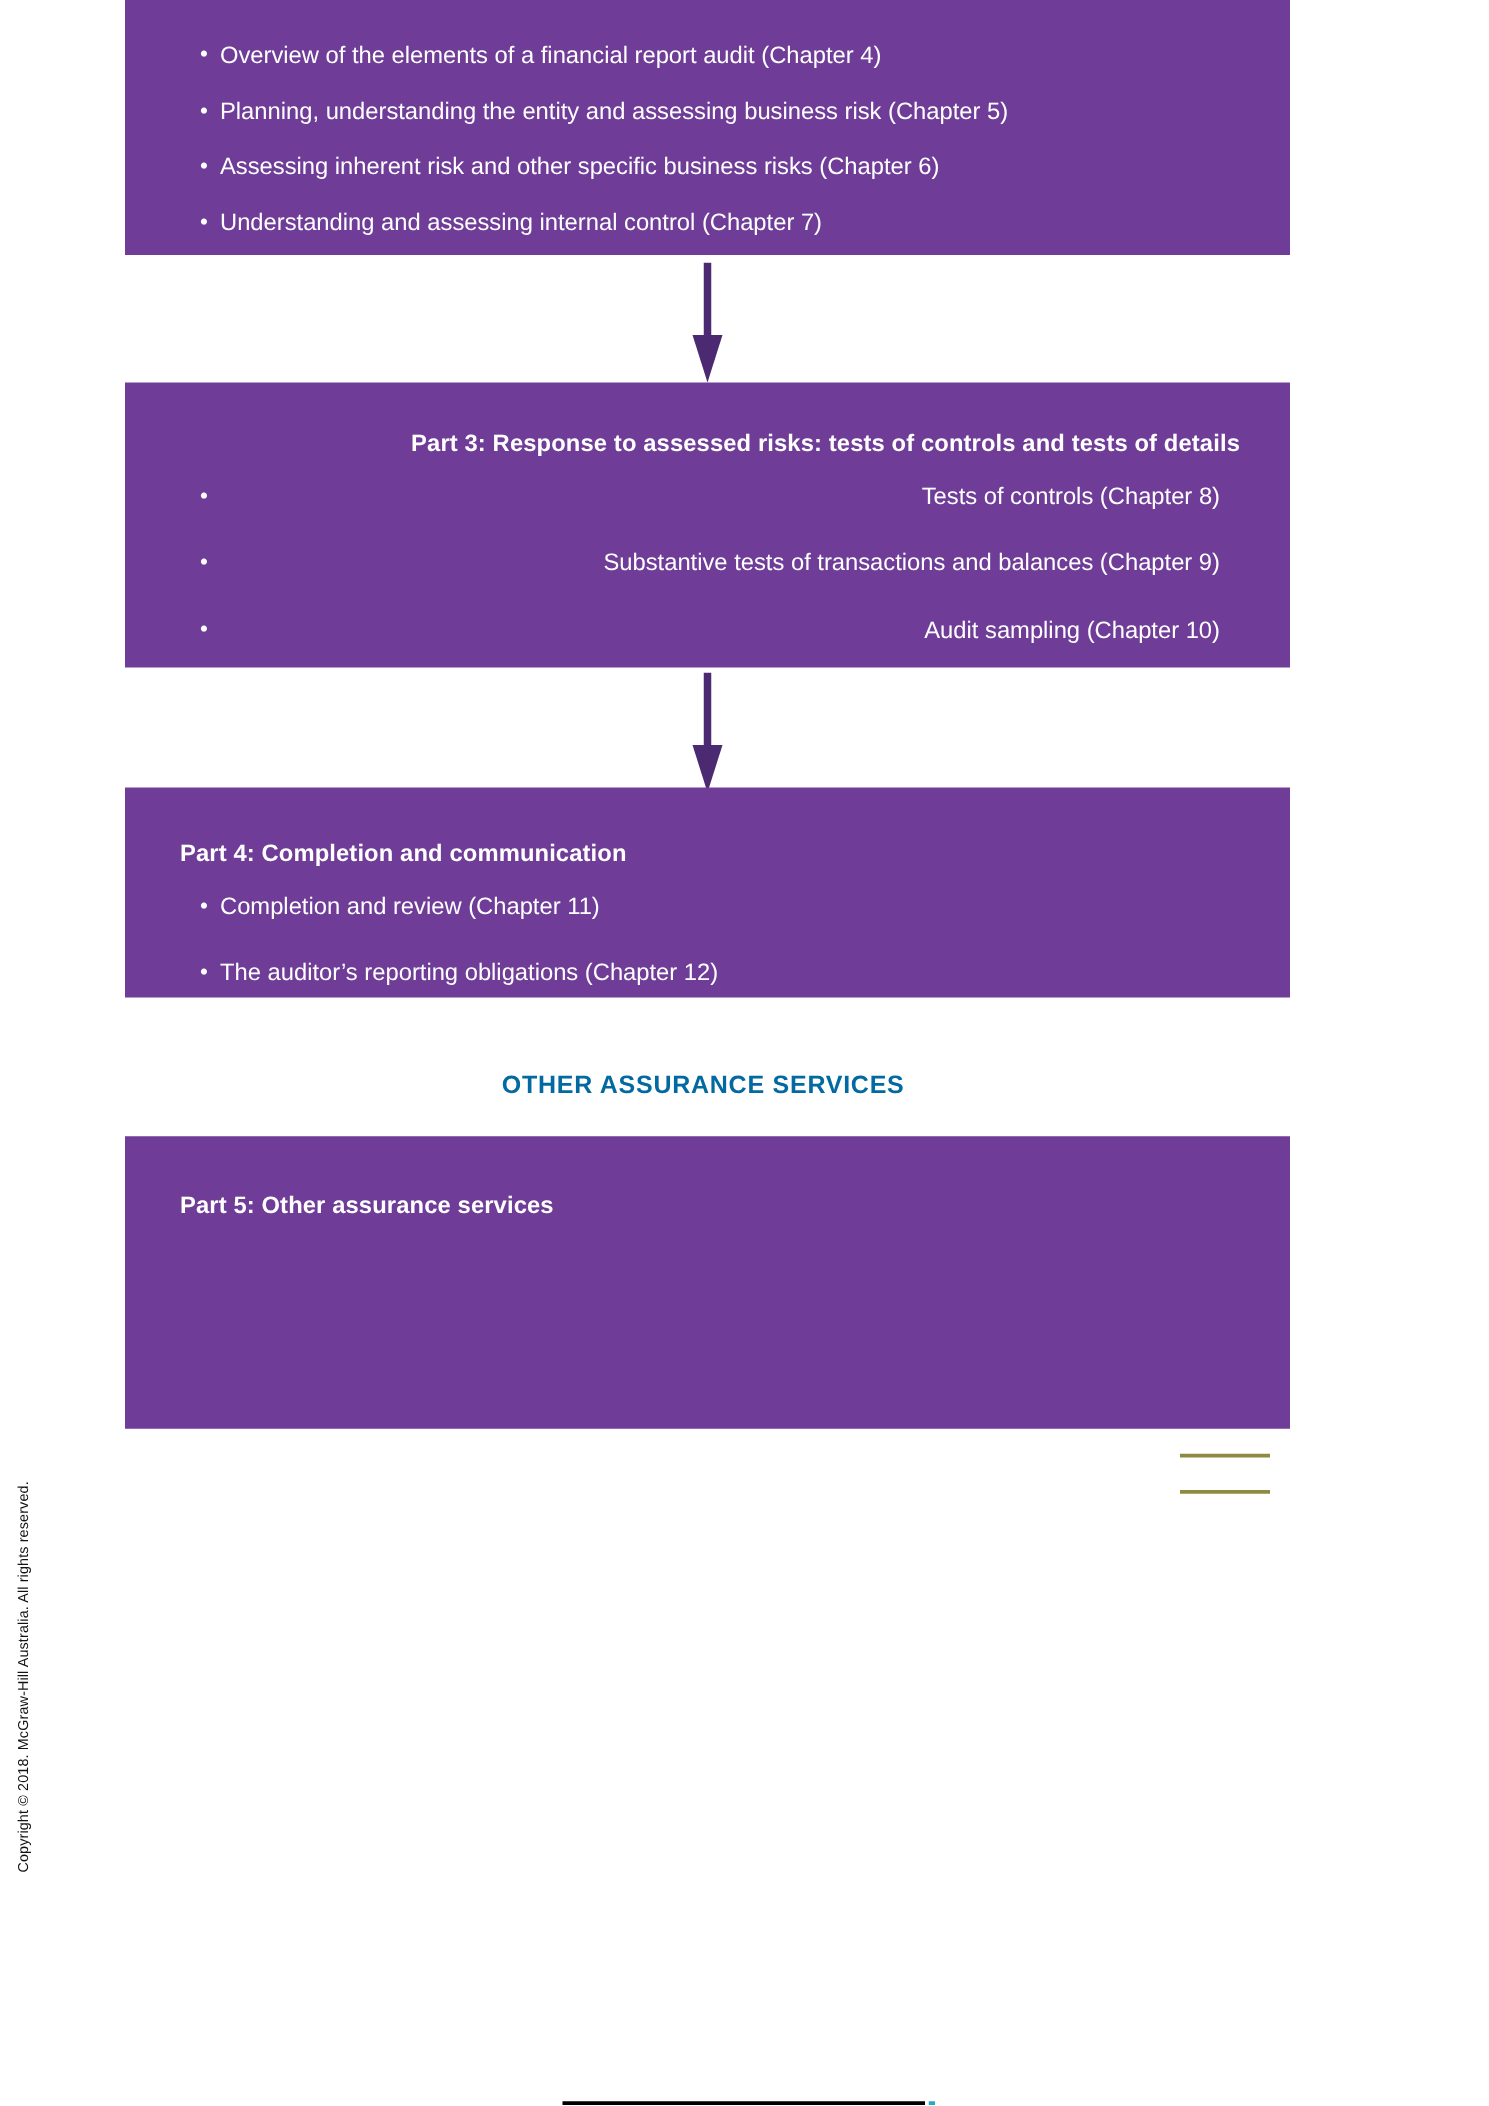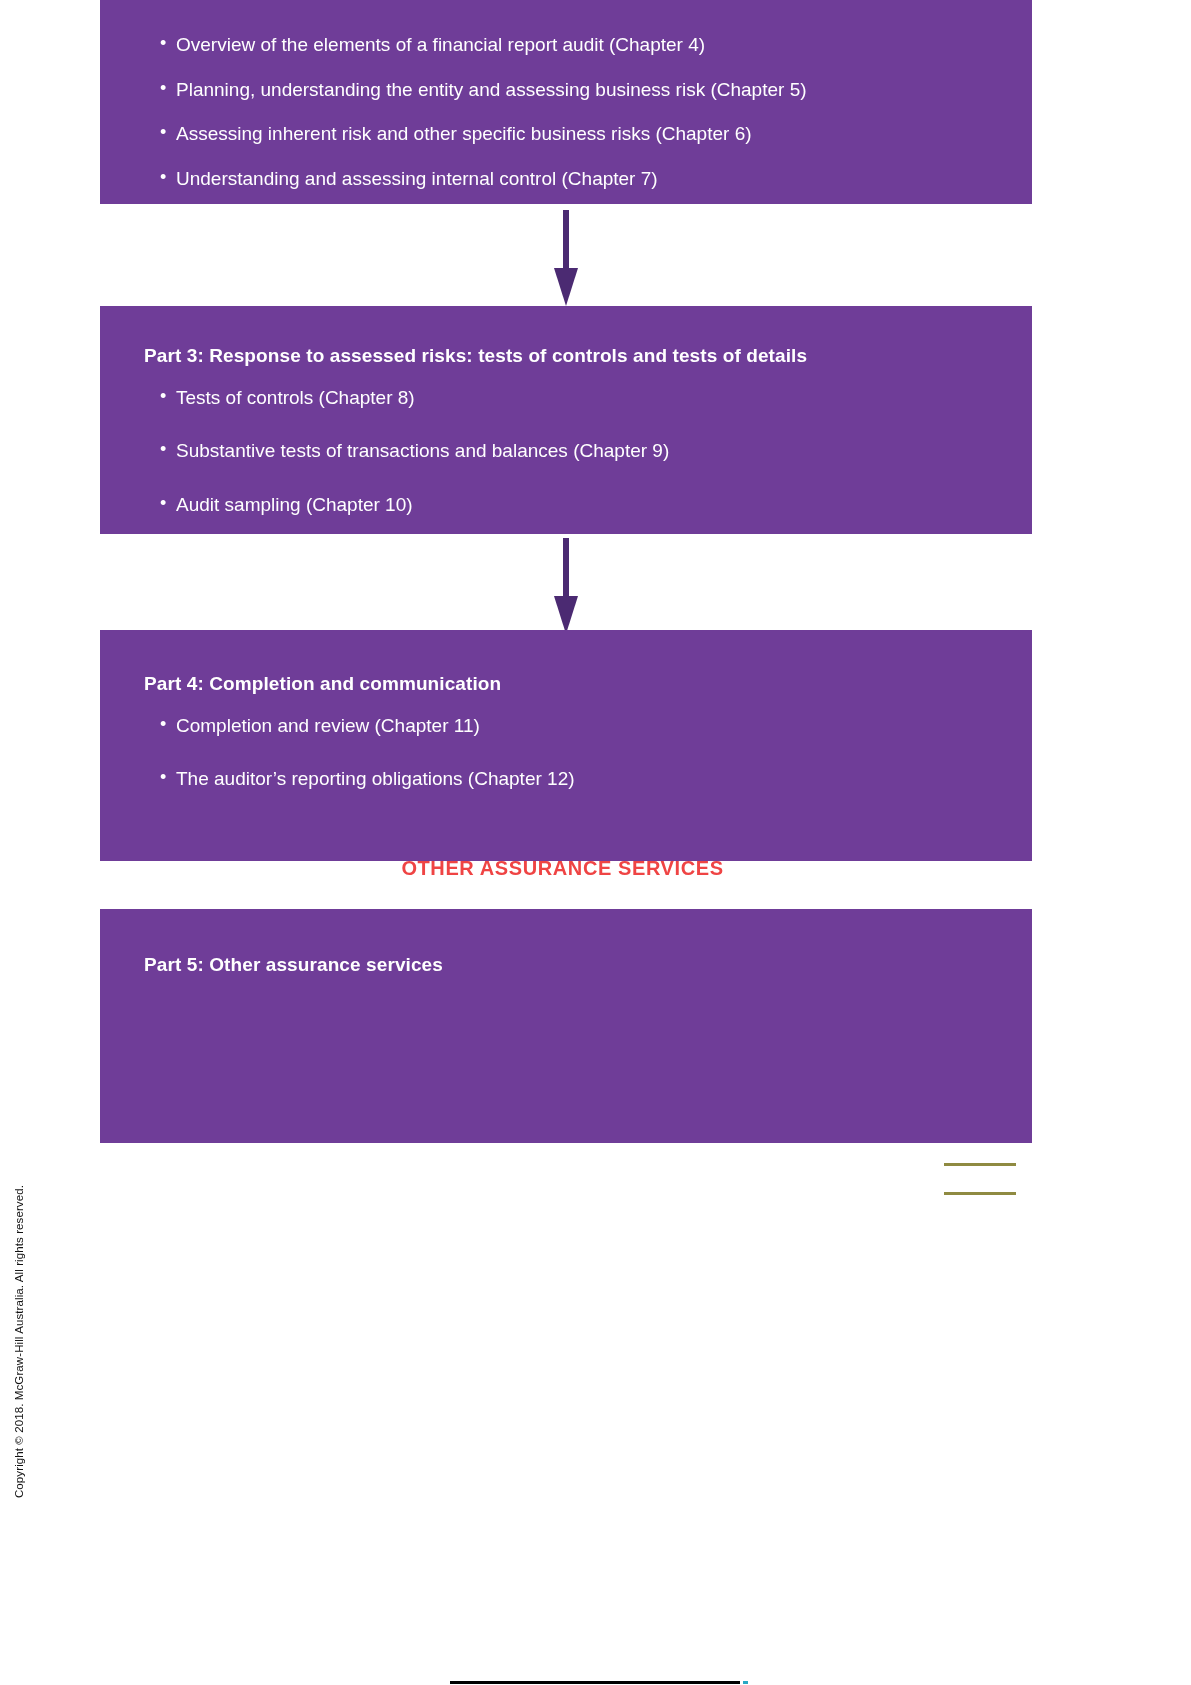--- a/index.html
+++ b/index.html
@@ -84,28 +84,29 @@
     height: 222px;
     padding-top: 34px;
   }
   #box-part2 .bullets li { margin-bottom: 19px; }
 
   #box-part3 {
     left: 100px;
     top: 306px;
     width: 932px;
     height: 228px;
+    text-align: right;
   }
   #box-part3 { padding-top: 38px; }
 
   #box-part4 {
     left: 100px;
     top: 630px;
     width: 932px;
-    height: 231px;
+    height: 168px;
     padding-top: 42px;
   }
 
   #box-part5 {
     left: 100px;
     top: 909px;
     width: 932px;
     height: 234px;
     padding-top: 44px;
   }
@@ -118,21 +119,21 @@
   }
   #arrow-1 { left: 546px; top: 210px; height: 96px; }
   #arrow-2 { left: 546px; top: 538px; height: 96px; }
 
   
   .section-heading {
     position: absolute;
     left: 0;
     width: 1125px;
     text-align: center;
-    color: #ef4444;
+    color: #0369a1;
     font-size: 20px;
     font-weight: bold;
     letter-spacing: 0.6px;
   }
   #heading-other-assurance { top: 857px; }
 
   
   .olive-rule {
     position: absolute;
     height: 3px;

